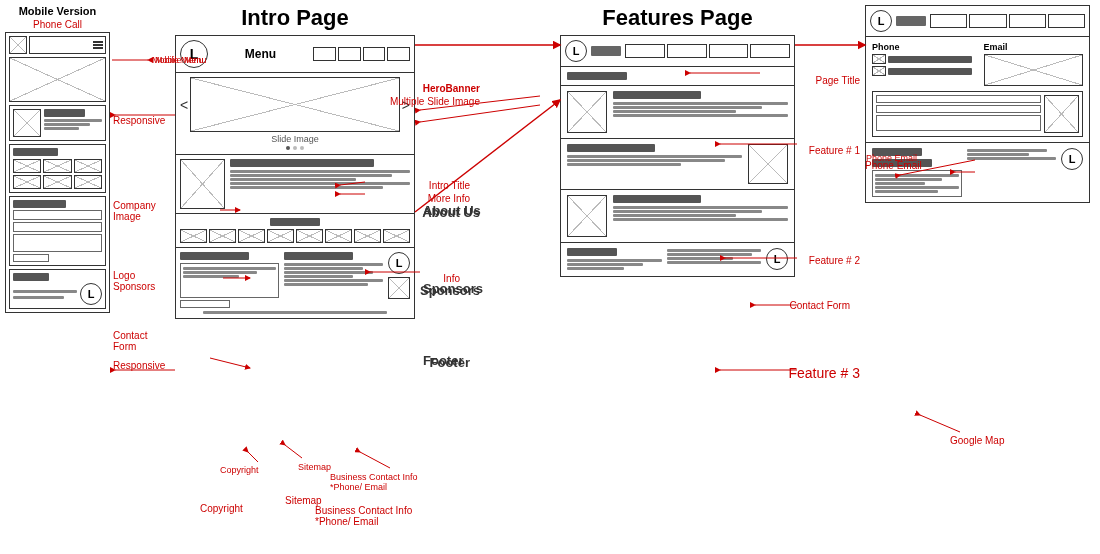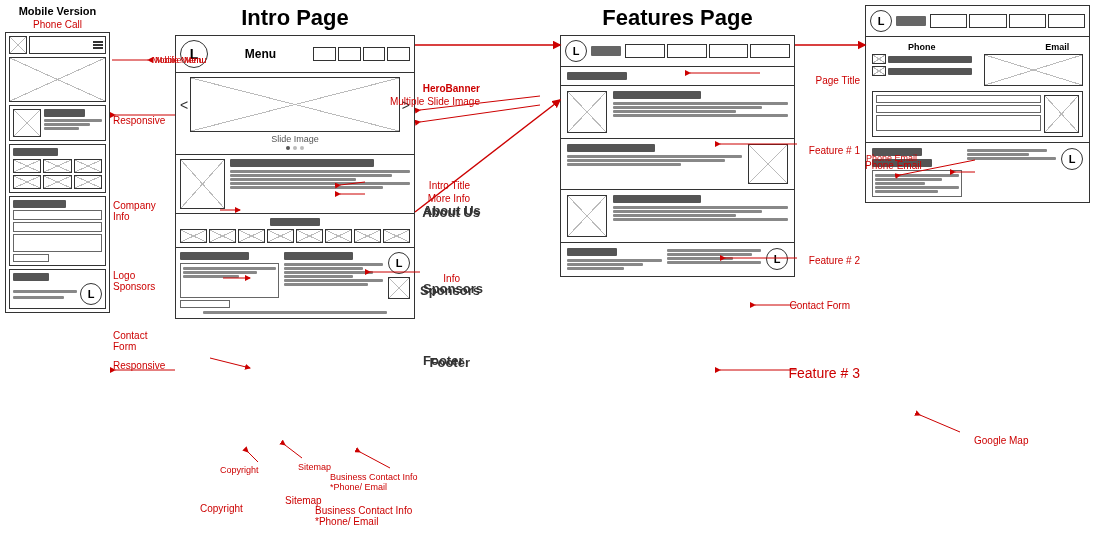--- a/index.html
+++ b/index.html
@@ -148,21 +148,21 @@
             <div class="line-rect"></div>
             <div class="line-rect" style="width:80%;"></div>
           </div>
           <div class="logo-circle-sm">L</div>
         </div>
       </div>
     </div>
 
     <div style="color:#cc0000; font-size:10px; position:absolute; left:108px; top:110px;">Responsive</div>
     <div style="color:#cc0000; font-size:10px; position:absolute; left:108px; top:355px;">Responsive</div>
-    <div style="color:#cc0000; font-size:10px; position:absolute; left:108px; top:195px;">Company Info</div>
+    <div style="color:#cc0000; font-size:10px; position:absolute; left:108px; top:195px;">Company Image</div>
     <div style="color:#cc0000; font-size:10px; position:absolute; left:108px; top:265px;">Logo Sponsors</div>
     <div style="color:#cc0000; font-size:10px; position:absolute; left:108px; top:325px;">Contact Form</div>
   </div>
 
   <div style="position:absolute; left:175px; top:5px; width:240px;">
     <div style="font-size:22px; font-weight:bold; text-align:center; margin-bottom:4px;">Intro Page</div>
 
     <div style="border:1.5px solid #333; background:#fff;">
 
       <div style="border-bottom:1.5px solid #333; padding:4px; display:flex; align-items:center; gap:4px;">
@@ -353,38 +353,38 @@
         <div style="background:#666; width:30px; height:10px; border-radius:1px; flex-shrink:0;"></div>
         <div class="nav-boxes">
           <div class="nav-box"></div>
           <div class="nav-box"></div>
           <div class="nav-box"></div>
           <div class="nav-box"></div>
         </div>
       </div>
 
       <div style="border-bottom:1.5px solid #333; padding:5px 6px;">
-        <div style="display:flex; gap:12px;text-align:center;">
+        <div style="display:flex; gap:12px;">
 
           <div style="flex:1;">
             <div style="font-size:9px; font-weight:bold; margin-bottom:2px;">Phone</div>
             <div style="display:flex; flex-direction:column; gap:2px;">
               <div style="display:flex; align-items:center; gap:2px;">
                 <div class="img-x" style="width:14px; height:10px;"></div>
                 <div class="dark-rect" style="flex:1; height:7px;"></div>
               </div>
               <div style="display:flex; align-items:center; gap:2px;">
                 <div class="img-x" style="width:14px; height:10px;"></div>
                 <div class="dark-rect" style="flex:1; height:7px;"></div>
               </div>
             </div>
           </div>
 
           <div style="flex:1;">
-            <div style="font-size:9px; font-weight:bold; margin-bottom:2px;margin-left:48px;">Email</div>
+            <div style="font-size:9px; font-weight:bold; margin-bottom:2px;">Email</div>
             <div class="img-x" style="width:100%; height:32px;"></div>
           </div>
         </div>
 
         <div style="margin-top:5px; border:1px solid #333; padding:3px;">
           <div style="display:flex; gap:3px;">
             <div style="flex:1; display:flex; flex-direction:column; gap:2px;">
               <div style="border:1px solid #666; height:8px;"></div>
               <div style="border:1px solid #666; height:8px;"></div>
               <div style="border:1px solid #666; height:16px;"></div>
@@ -411,21 +411,21 @@
             <div class="line-rect" style="width:90%;"></div>
             <div class="line-rect" style="width:70%;"></div>
             <div class="line-rect"></div>
           </div>
           <div class="logo-circle-sm" style="flex-shrink:0;">L</div>
         </div>
       </div>
     </div>
 
     <div style="color:#cc0000; font-size:10px; position:absolute; left:0px; top:155px;">Phone Email</div>
-    <div style="color:#cc0000; font-size:10px; position:absolute; left:109px; top:430px;">Google Map</div>
+    <div style="color:#cc0000; font-size:10px; position:absolute; left:85px; top:430px;">Google Map</div>
   </div>
 
   <svg style="position:absolute; top:0; left:0; width:1100px; height:554px; pointer-events:none;" overflow="visible">
     <defs>
       <marker id="arrowhead-right" markerWidth="6" markerHeight="6" refX="5" refY="3" orient="auto">
         <polygon points="0 0, 6 3, 0 6" fill="#cc0000"></polygon>
       </marker>
       <marker id="arrowhead-left" markerWidth="6" markerHeight="6" refX="1" refY="3" orient="auto-start-reverse">
         <polygon points="0 0, 6 3, 0 6" fill="#cc0000"></polygon>
       </marker>

